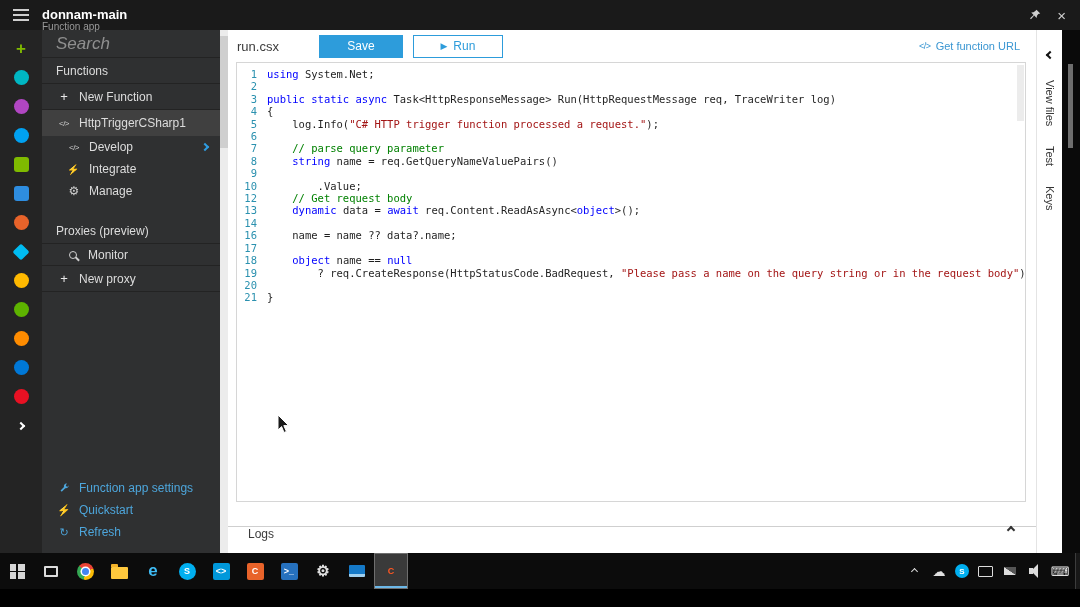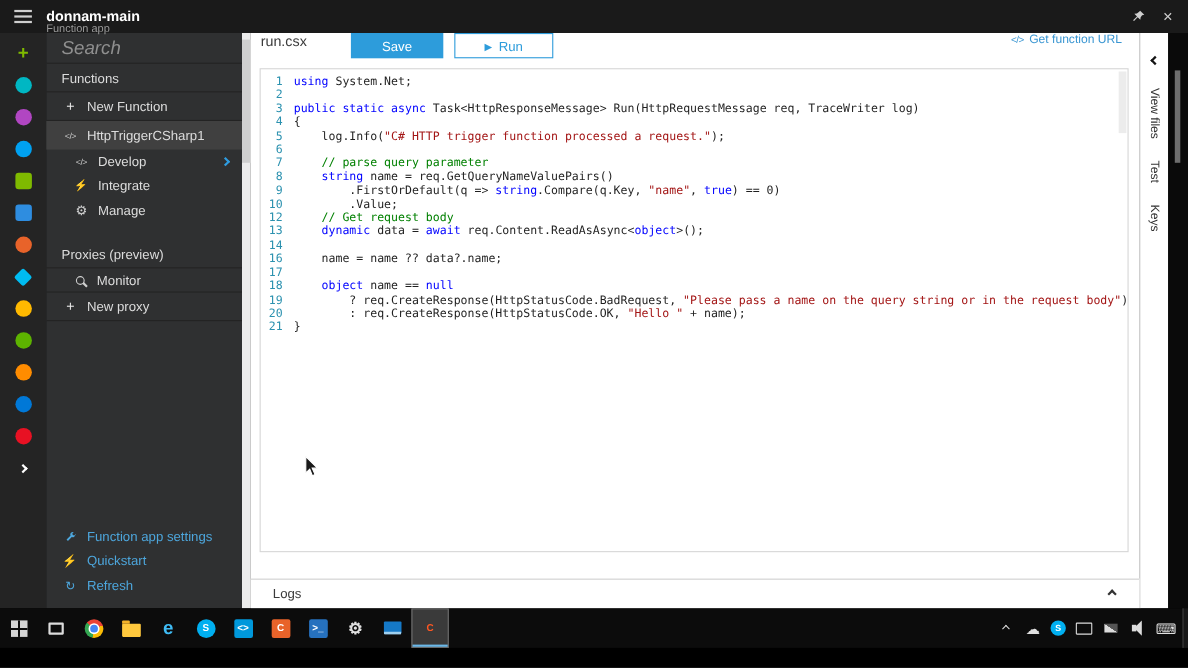--- a/index.html
+++ b/index.html
@@ -50,36 +50,36 @@
   .srow .chev.right.blue { margin-left:auto; margin-right:4px; color:#2f9ce0; }
   .sfooter { position:absolute; bottom:10px; left:0; right:0; }
   .sfooter .srow { color:#4da6dc; height:22px; }
   .sfooter .sicon { color:#4da6dc; font-size:11px; }
 
   .sb-scroll { position:absolute; left:220px; top:30px; width:8px; height:523px; background:#ececec; }
   .sb-scroll .thumb { position:absolute; left:0; top:6px; width:100%; height:112px; background:#cfcfcf; }
 
   
   .main { position:absolute; left:228px; top:30px; width:808px; height:523px; background:#fff; }
-  .main-header { height:32px; display:flex; align-items:flex-start; padding:0 16px 0 9px; }
+  .main-header { height:32px; display:flex; align-items:center; padding:0 16px 0 9px; }
   .filename { font-size:13px; color:#3b3b3b; margin-right:40px; }
   .btn-save { width:84px; height:23px; background:#2d9cdb; color:#fff; border:none; font-size:12px; font-family:"Liberation Sans", sans-serif; cursor:pointer; }
   .btn-run { width:90px; height:23px; background:#fff; color:#2d9cdb; border:1px solid #2d9cdb; font-size:12px; font-family:"Liberation Sans", sans-serif; cursor:pointer; margin-left:10px; display:inline-flex; align-items:center; justify-content:center; gap:6px; }
   .btn-run .play { font-size:9px; }
   .get-url { margin-left:auto; color:#3a96d2; font-size:11px; text-decoration:none; cursor:pointer; display:inline-flex; gap:5px; align-items:center; }
   .get-url .code-ic { font-size:9px; letter-spacing:-0.5px; }
 
   .editor { position:absolute; left:8px; right:10px; top:32px; height:440px; border:1px solid #d6d6d6; background:#fff; overflow:hidden; font-family:"DejaVu Sans Mono", monospace; font-size:10.5px; line-height:12.4px; padding-top:5px; }
   .code-line { display:flex; }
   .ln { width:30px; flex:none; text-align:right; padding-right:10px; color:#2b91af; }
   .code-text { white-space:pre; }
   .tok-k { color:#0000ff; } .tok-s { color:#a31515; } .tok-c { color:#008000; } .tok-p { color:#1f1f1f; }
   .ed-scroll { position:absolute; right:1px; top:2px; width:7px; height:56px; background:#ececec; }
 
-  .logsbar { position:absolute; left:0; right:0; bottom:0; height:27px; background:#fff; border-top:1px solid #cfcfcf; display:flex; align-items:center; padding:0 22px 0 20px; }
+  .logsbar { position:absolute; left:0; right:0; bottom:0; height:27px; background:#fff; border-top:1px solid #cfcfcf; display:flex; align-items:flex-start; padding:0 22px 0 20px; }
   .logsbar .lbl { font-size:12px; color:#3b3b3b; }
   .logsbar .chev { margin-left:auto; color:#333; cursor:pointer; }
 
   .cursor-arrow { position:absolute; left:276px; top:414px; z-index:9; pointer-events:none; }
 
   
   .rightrail { position:absolute; left:1036px; top:30px; width:26px; height:523px; background:#fff; border-left:1px solid #e4e4e4; display:flex; flex-direction:column; align-items:center; }
   .rr-chev { margin-top:22px; color:#141414; cursor:pointer; }
   .rr-tabs { margin-top:22px; display:flex; flex-direction:column; gap:20px; align-items:center; }
   .rr-tab { writing-mode:vertical-rl; font-size:11px; color:#333; cursor:pointer; }
@@ -295,21 +295,20 @@
           <div class="code-line">
             <span class="ln">7</span>
             <span class="code-text"><span class="tok-p">    </span><span class="tok-c">// parse query parameter</span></span>
           </div>
           <div class="code-line">
             <span class="ln">8</span>
             <span class="code-text"><span class="tok-p">    </span><span class="tok-k">string</span><span class="tok-p"> name = req.GetQueryNameValuePairs()</span></span>
           </div>
           <div class="code-line">
             <span class="ln">9</span>
-            <span class="code-text"><span class="tok-p">        .FirstOrDefault(q =&gt; </span><span class="tok-k">string</span><span class="tok-p">.Compare(q.Key, </span><span class="tok-s">"name"</span><span class="tok-p">, </span><span class="tok-k">true</span><span class="tok-p">) == 0)</span></span>
           </div>
           <div class="code-line">
             <span class="ln">10</span>
             <span class="code-text"><span class="tok-p">        .Value;</span></span>
           </div>
           <div class="code-line">
             <span class="ln">12</span>
             <span class="code-text"><span class="tok-p">    </span><span class="tok-c">// Get request body</span></span>
           </div>
           <div class="code-line">
@@ -331,21 +330,20 @@
           <div class="code-line">
             <span class="ln">18</span>
             <span class="code-text"><span class="tok-p">    </span><span class="tok-k">object</span><span class="tok-p"> name == </span><span class="tok-k">null</span></span>
           </div>
           <div class="code-line">
             <span class="ln">19</span>
             <span class="code-text"><span class="tok-p">        ? req.CreateResponse(HttpStatusCode.BadRequest, </span><span class="tok-s">"Please pass a name on the query string or in the request body"</span><span class="tok-p">)</span></span>
           </div>
           <div class="code-line">
             <span class="ln">20</span>
-            <span class="code-text"><span class="tok-p">        : req.CreateResponse(HttpStatusCode.OK, </span><span class="tok-s">"Hello "</span><span class="tok-p"> + name);</span></span>
           </div>
           <div class="code-line">
             <span class="ln">21</span>
             <span class="code-text"><span class="tok-p">}</span></span>
           </div>
         </div>
       <div class="ed-scroll"></div>
     </div>
     <div class="logsbar">
       <span class="lbl">Logs</span>

